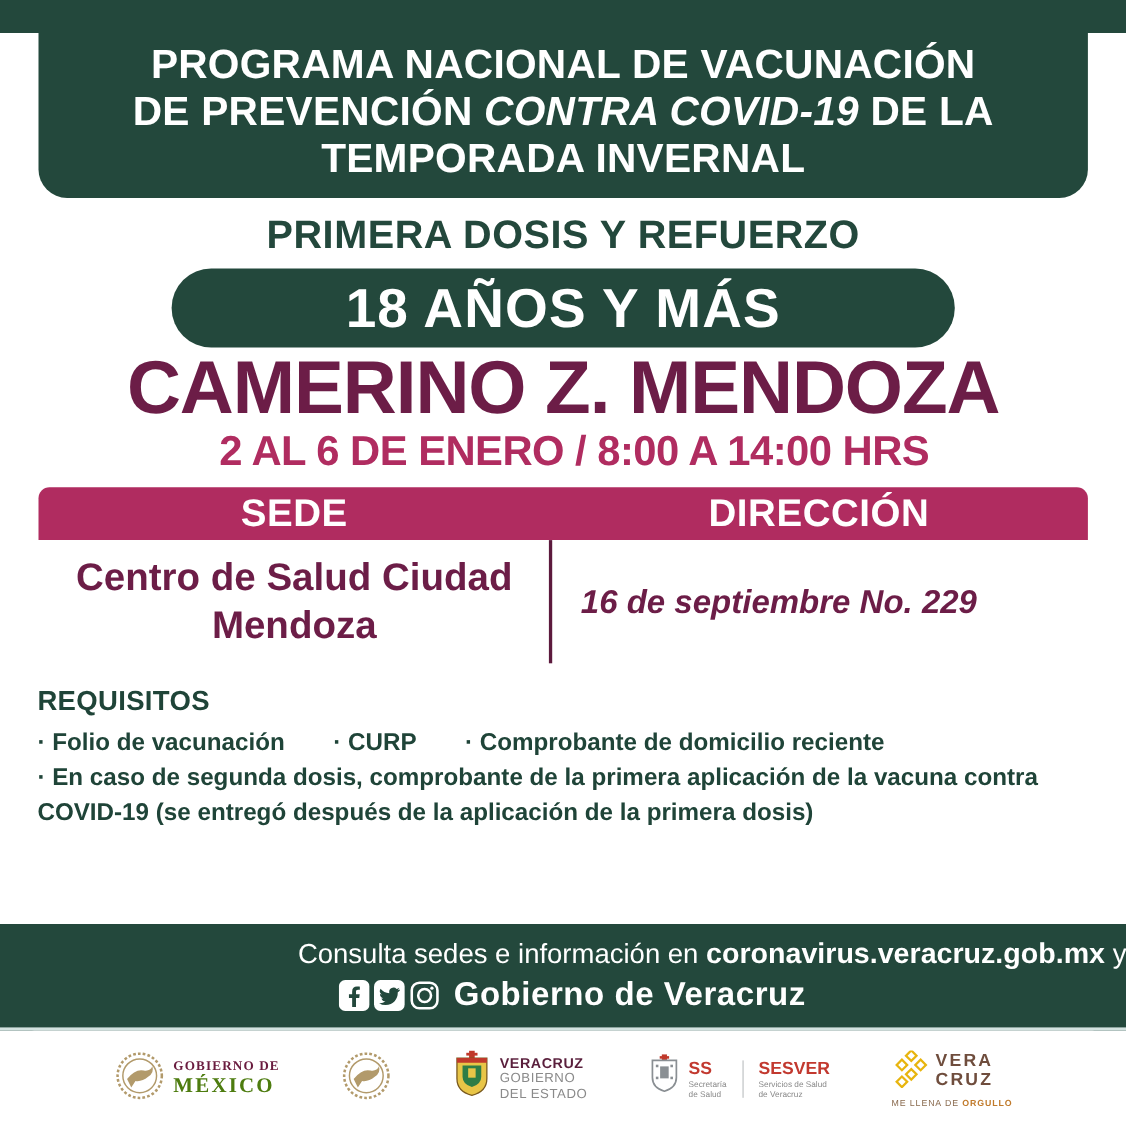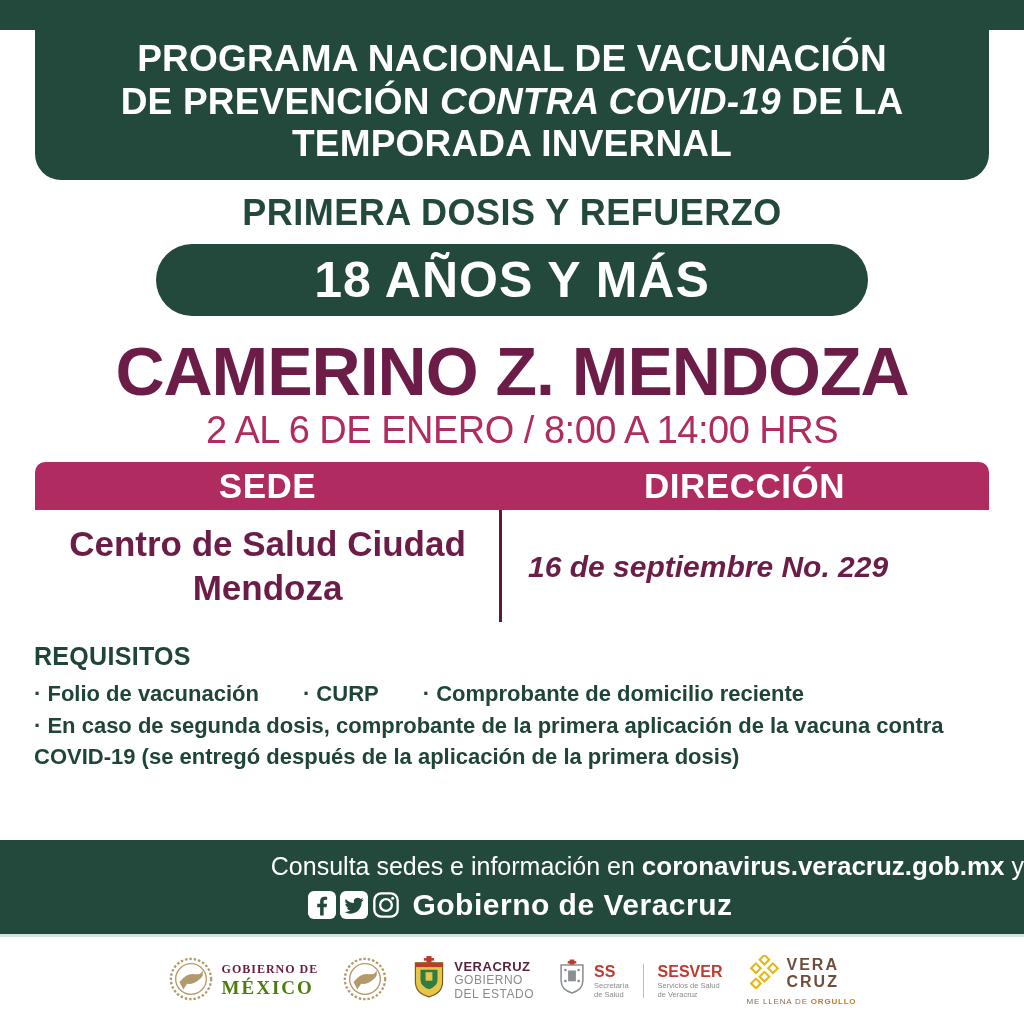--- a/index.html
+++ b/index.html
@@ -12,22 +12,22 @@
                padding:8px 10px 14px; text-align:center; color:#fff; }
   .title-line { font-size:37px; font-weight:700; line-height:1.15; letter-spacing:0.2px; }
   .title-em { font-style:italic; font-weight:800; }
 
   
   .dose-line { margin-top:12px; text-align:center; color:#23483C; font-size:36px; font-weight:800; letter-spacing:0.5px; }
   .age-pill { width:712px; height:72px; margin:10px auto 0; background:#23483C; border-radius:36px;
               display:flex; align-items:center; justify-content:center; }
   .age-pill span { color:#fff; font-size:50px; font-weight:800; letter-spacing:1px; }
 
-  .municipality { margin-top:20px; text-align:center; color:#6C1D47; font-size:68px; font-weight:800; letter-spacing:-1px; line-height:1.05; }
-  .schedule { margin-top:2px; text-align:center; color:#B02C60; font-size:38px; font-weight:400; letter-spacing:-0.5px;padding-left:20px; }
+  .municipality { margin-top:1px; text-align:center; color:#6C1D47; font-size:68px; font-weight:800; letter-spacing:-1px; line-height:1.05; }
+  .schedule { margin-top:2px; text-align:center; color:#B02C60; font-size:38px; font-weight:700; letter-spacing:-0.5px;padding-left:20px; }
 
   
   .sede-table { position:relative; width:954px; margin:10px auto 0; }
   .thead { display:flex; height:48px; background:#B02C60; border-radius:10px 10px 0 0; align-items:center; }
   .th { color:#fff; font-size:35px; font-weight:800; text-align:center; letter-spacing:0.5px; }
   .th-sede { width:465px; }
   .th-dir { flex:1; }
   .trow { display:flex; }
   .trow-1 { min-height:112px; background:#fff; }
   .trow-2 { min-height:100px; background:#E8D8DF; }
@@ -49,21 +49,21 @@
                 text-align:right; padding:11px 0 12px; border-bottom:3px solid #D3E2E0; }
   .footer-line1 { font-size:25px; }
   .footer-url { font-weight:800; font-size:26px; }
   .footer-line2 { margin-top:6px; display:flex; align-items:center; justify-content:center; gap:4px;margin-left:17px; }
   .soc { width:28px; height:28px; display:inline-flex; }
   .soc svg { width:28px; height:28px; }
   .handle { margin-left:8px; font-size:30px; font-weight:800; letter-spacing:0.5px; }
 
   
   .logo-strip { position:absolute; left:0; right:0; bottom:0; height:87px; background:#fff;
-                display:flex; align-items:center; justify-content:center; gap:24px;border-radius:31px; }
+                display:flex; align-items:center; justify-content:center; gap:56px;border-radius:31px; }
   .logo { display:flex; align-items:center; gap:8px; }
   .serif { font-family:"Liberation Serif", serif; }
   .gobmx-t1 { font-size:12px; font-weight:700; color:#6A1C3F; letter-spacing:1px; }
   .gobmx-t2 { font-size:19px; font-weight:700; color:#4d7c0f; letter-spacing:2px; }
   .salud-t1 { font-size:26px; font-weight:700; color:#8A1E3F; letter-spacing:2px; }
   .salud-t2 { font-size:8.5px; font-weight:700; color:#8A1E3F; letter-spacing:1.6px; }
   .brig-t1 { font-size:14px; font-weight:700; color:#47555A; letter-spacing:1.5px; }
   .brig-t2 { font-size:19px; font-weight:700; font-style:italic; color:#1E5B38; }
   .vest-t1 { font-size:13px; font-weight:800; color:#5A1F3C; letter-spacing:0.5px; }
   .vest-t2 { font-size:12px; color:#8A8A8A; letter-spacing:0.5px; line-height:1.15; }

